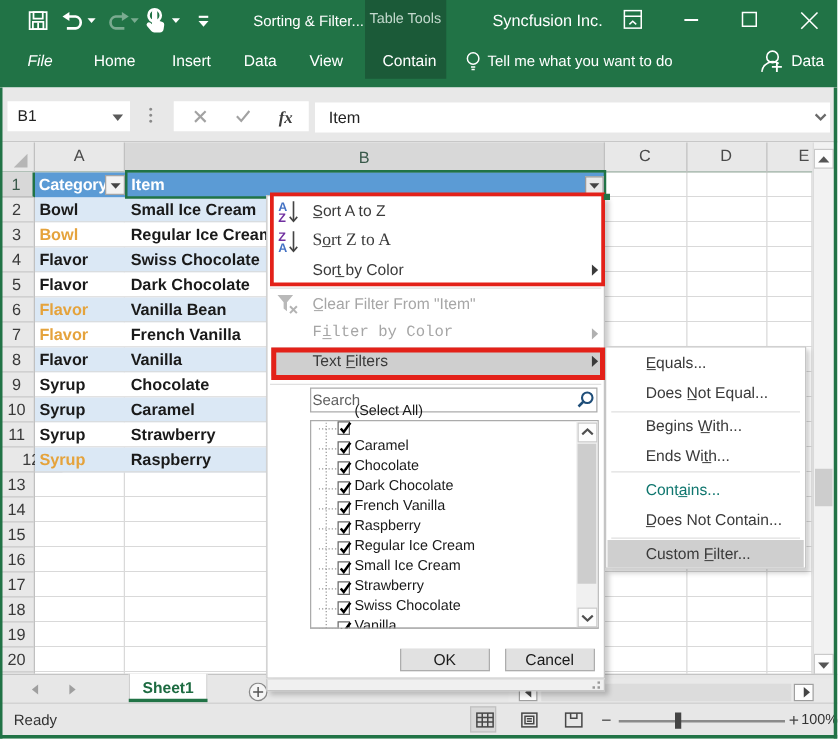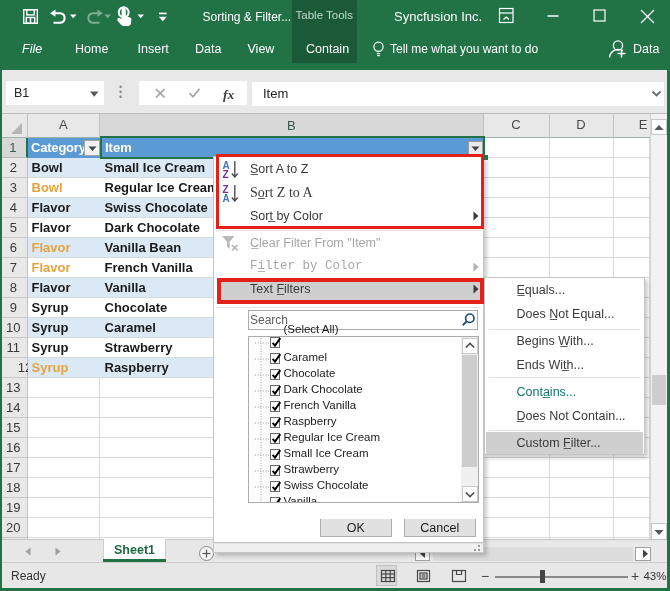--- a/index.html
+++ b/index.html
@@ -217,21 +217,21 @@
     <line x1="41.5" y1="9" x2="45.5" y2="9"></line>
       <line x1="41.5" y1="11" x2="45.5" y2="11"></line>
     <rect x="72.5" y="4.5" width="13" height="11"></rect>
     <path d="M 76.5 4.5 L 76.5 8.5 L 81.5 8.5 L 81.5 4.5"></path>
   </g>
 </svg>
 <div class="abs" style="left:481px;top:568px;font-size:14px;color:#444;">−</div>
 <div class="abs" style="left:495px;top:576px;width:133px;height:1.5px;background:#8a8a8a;"></div>
 <div class="abs" style="left:540px;top:570px;width:5px;height:13px;background:#444;"></div>
 <div class="abs" style="left:631px;top:568px;font-size:14px;color:#444;">+</div>
-<div class="abs" style="left:641px;top:569.5px;width:25.5px;text-align:right;font-size:11.5px;color:#333;">43%</div>
+<div class="abs" style="left:641px;top:569.5px;width:25.5px;text-align:right;font-size:11.5px;color:#333;">100%</div>
 
 <div class="abs green" style="left:0;top:70px;width:1.5px;height:521px;"></div>
 <div class="abs green" style="left:666.5px;top:70px;width:3.5px;height:521px;"></div>
 <div class="abs green" style="left:0;top:588px;width:670px;height:3px;"></div>
 
 <div class="abs" style="left:212.5px;top:155.5px;width:271.5px;height:387.5px;background:#fff;border:1px solid #c5c5c5;box-shadow:3px 3px 4px rgba(0,0,0,0.2);z-index:20;"></div>
 <div class="abs" style="left:212.5px;top:543px;width:271.5px;height:10px;background:#f0f0f0;border:1px solid #c5c5c5;border-top:1px solid #e2e2e2;box-shadow:3px 3px 4px rgba(0,0,0,0.2);z-index:20;"></div>
 <svg class="abs" style="left:470px;top:544.5px;z-index:21;" width="12" height="9">
     <g fill="#9a9a9a">
       <rect x="8" y="0" width="2" height="2"></rect>

